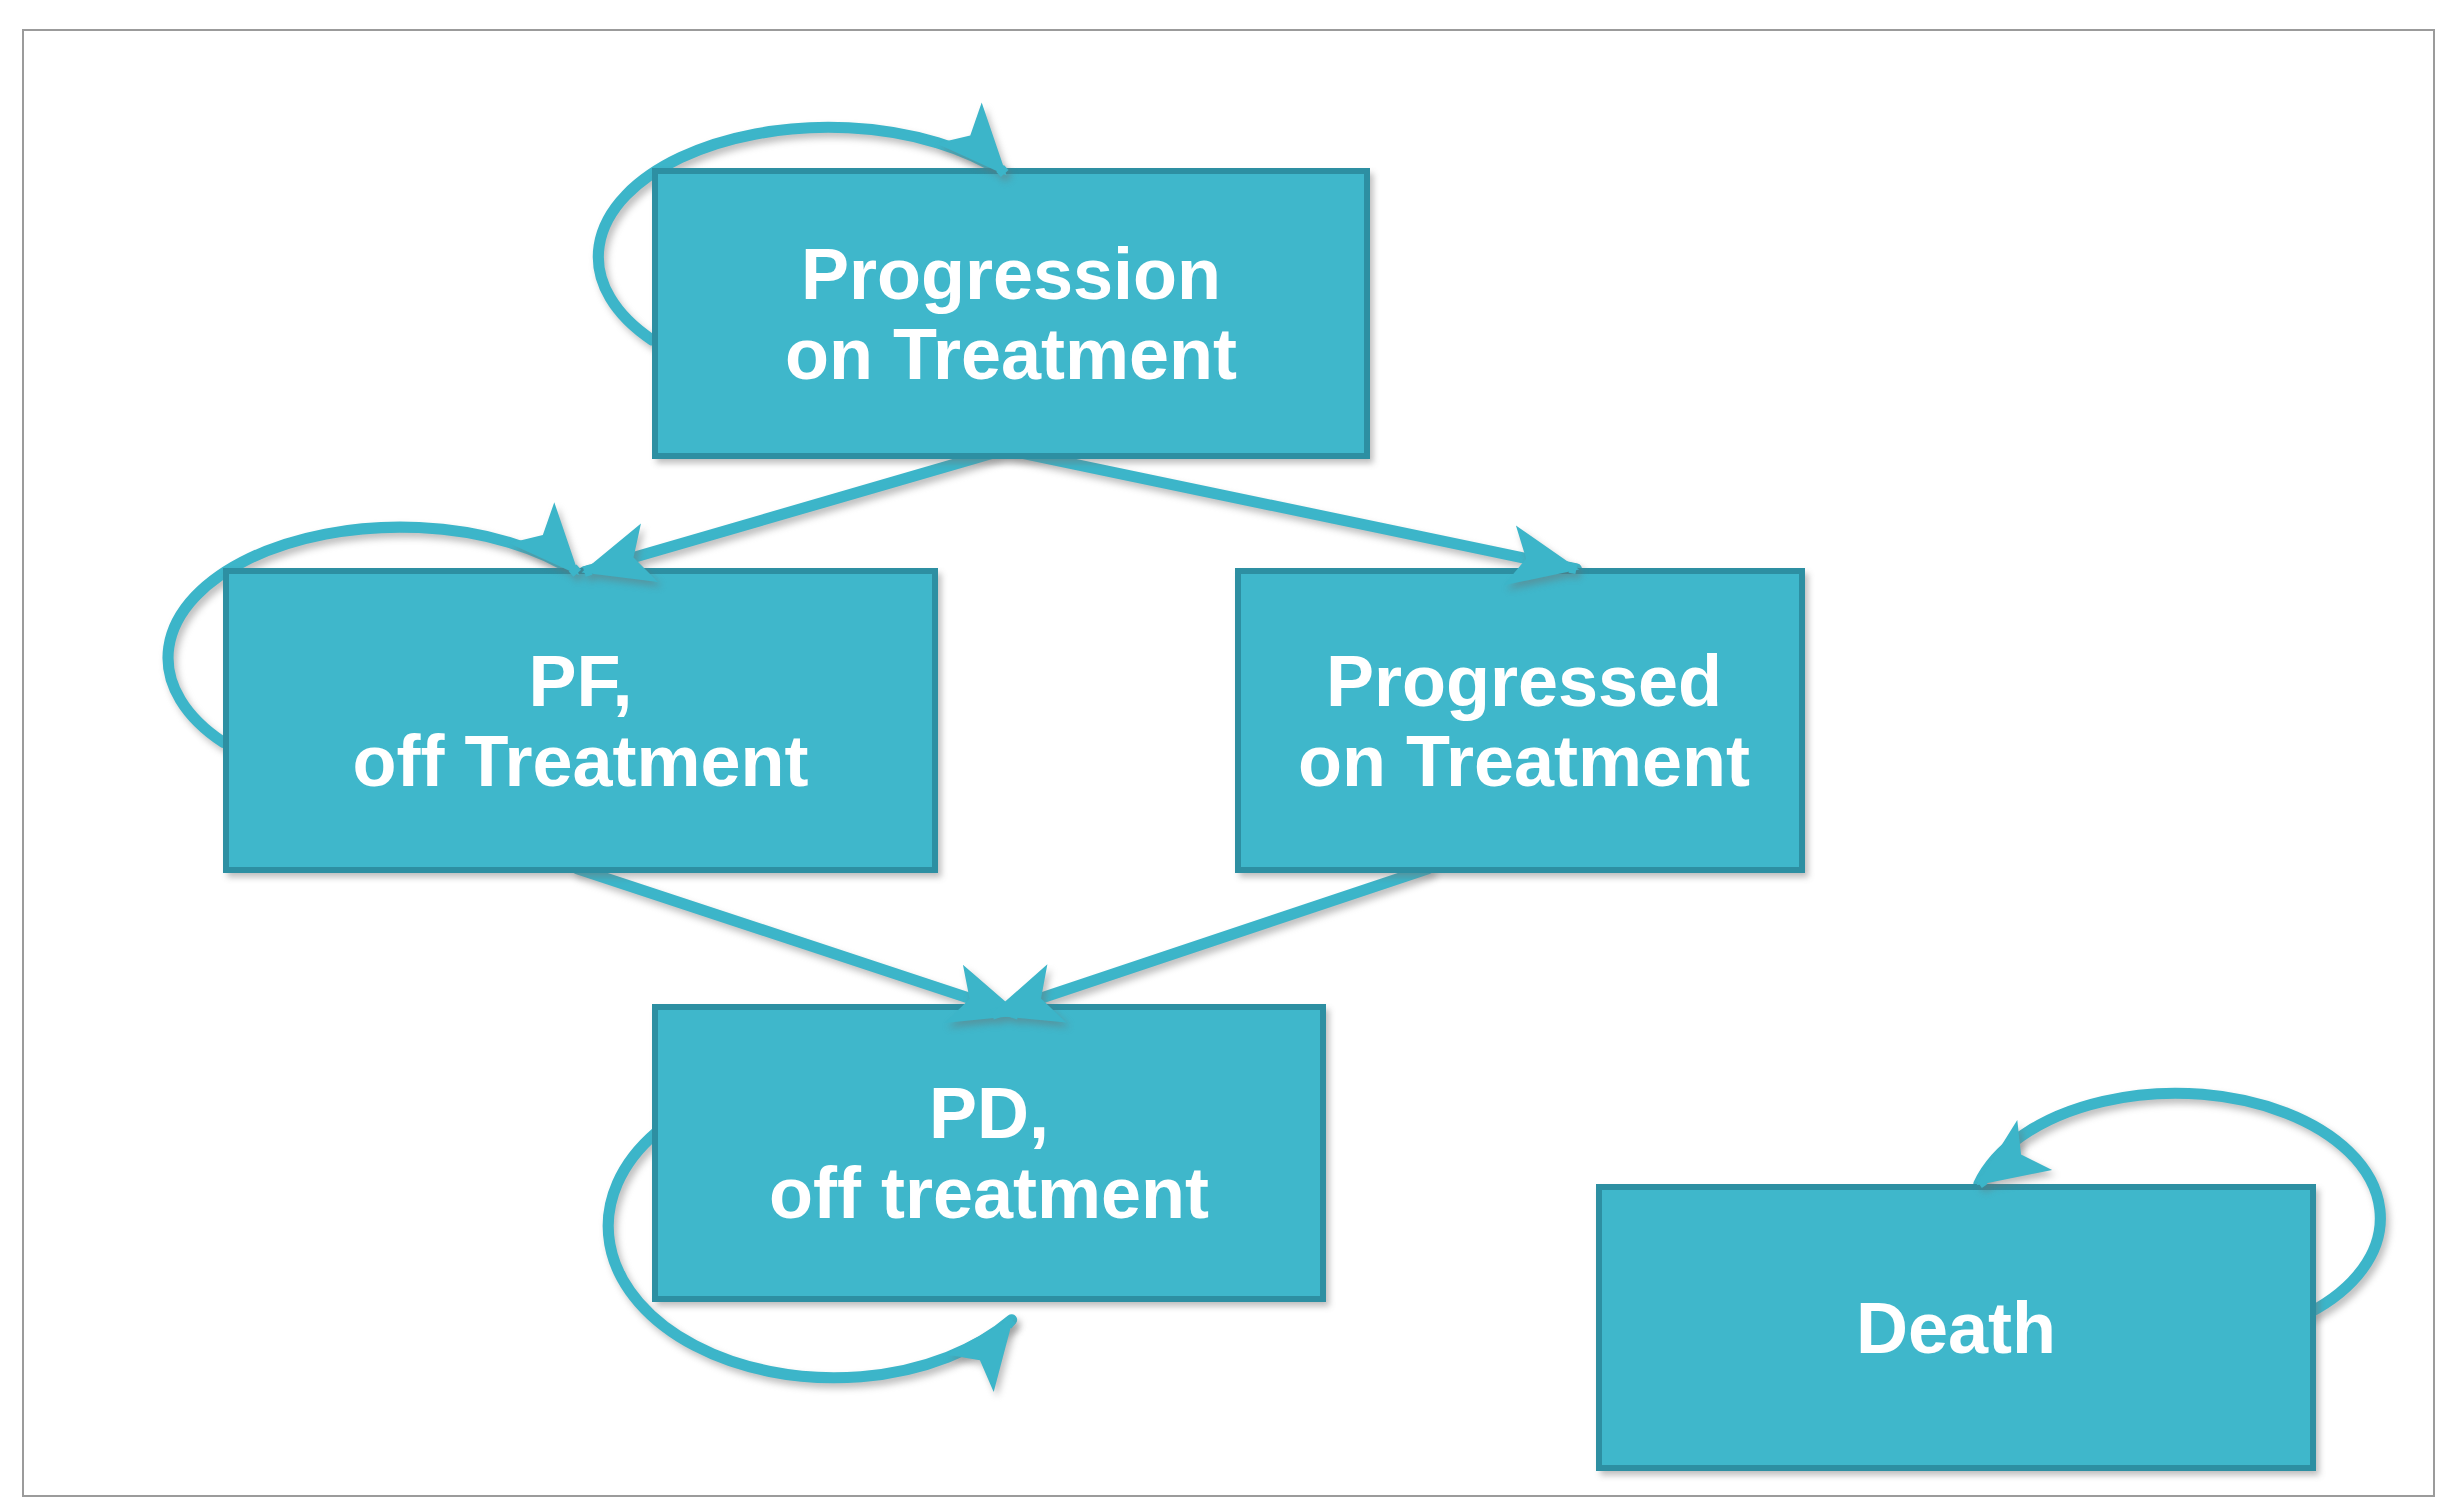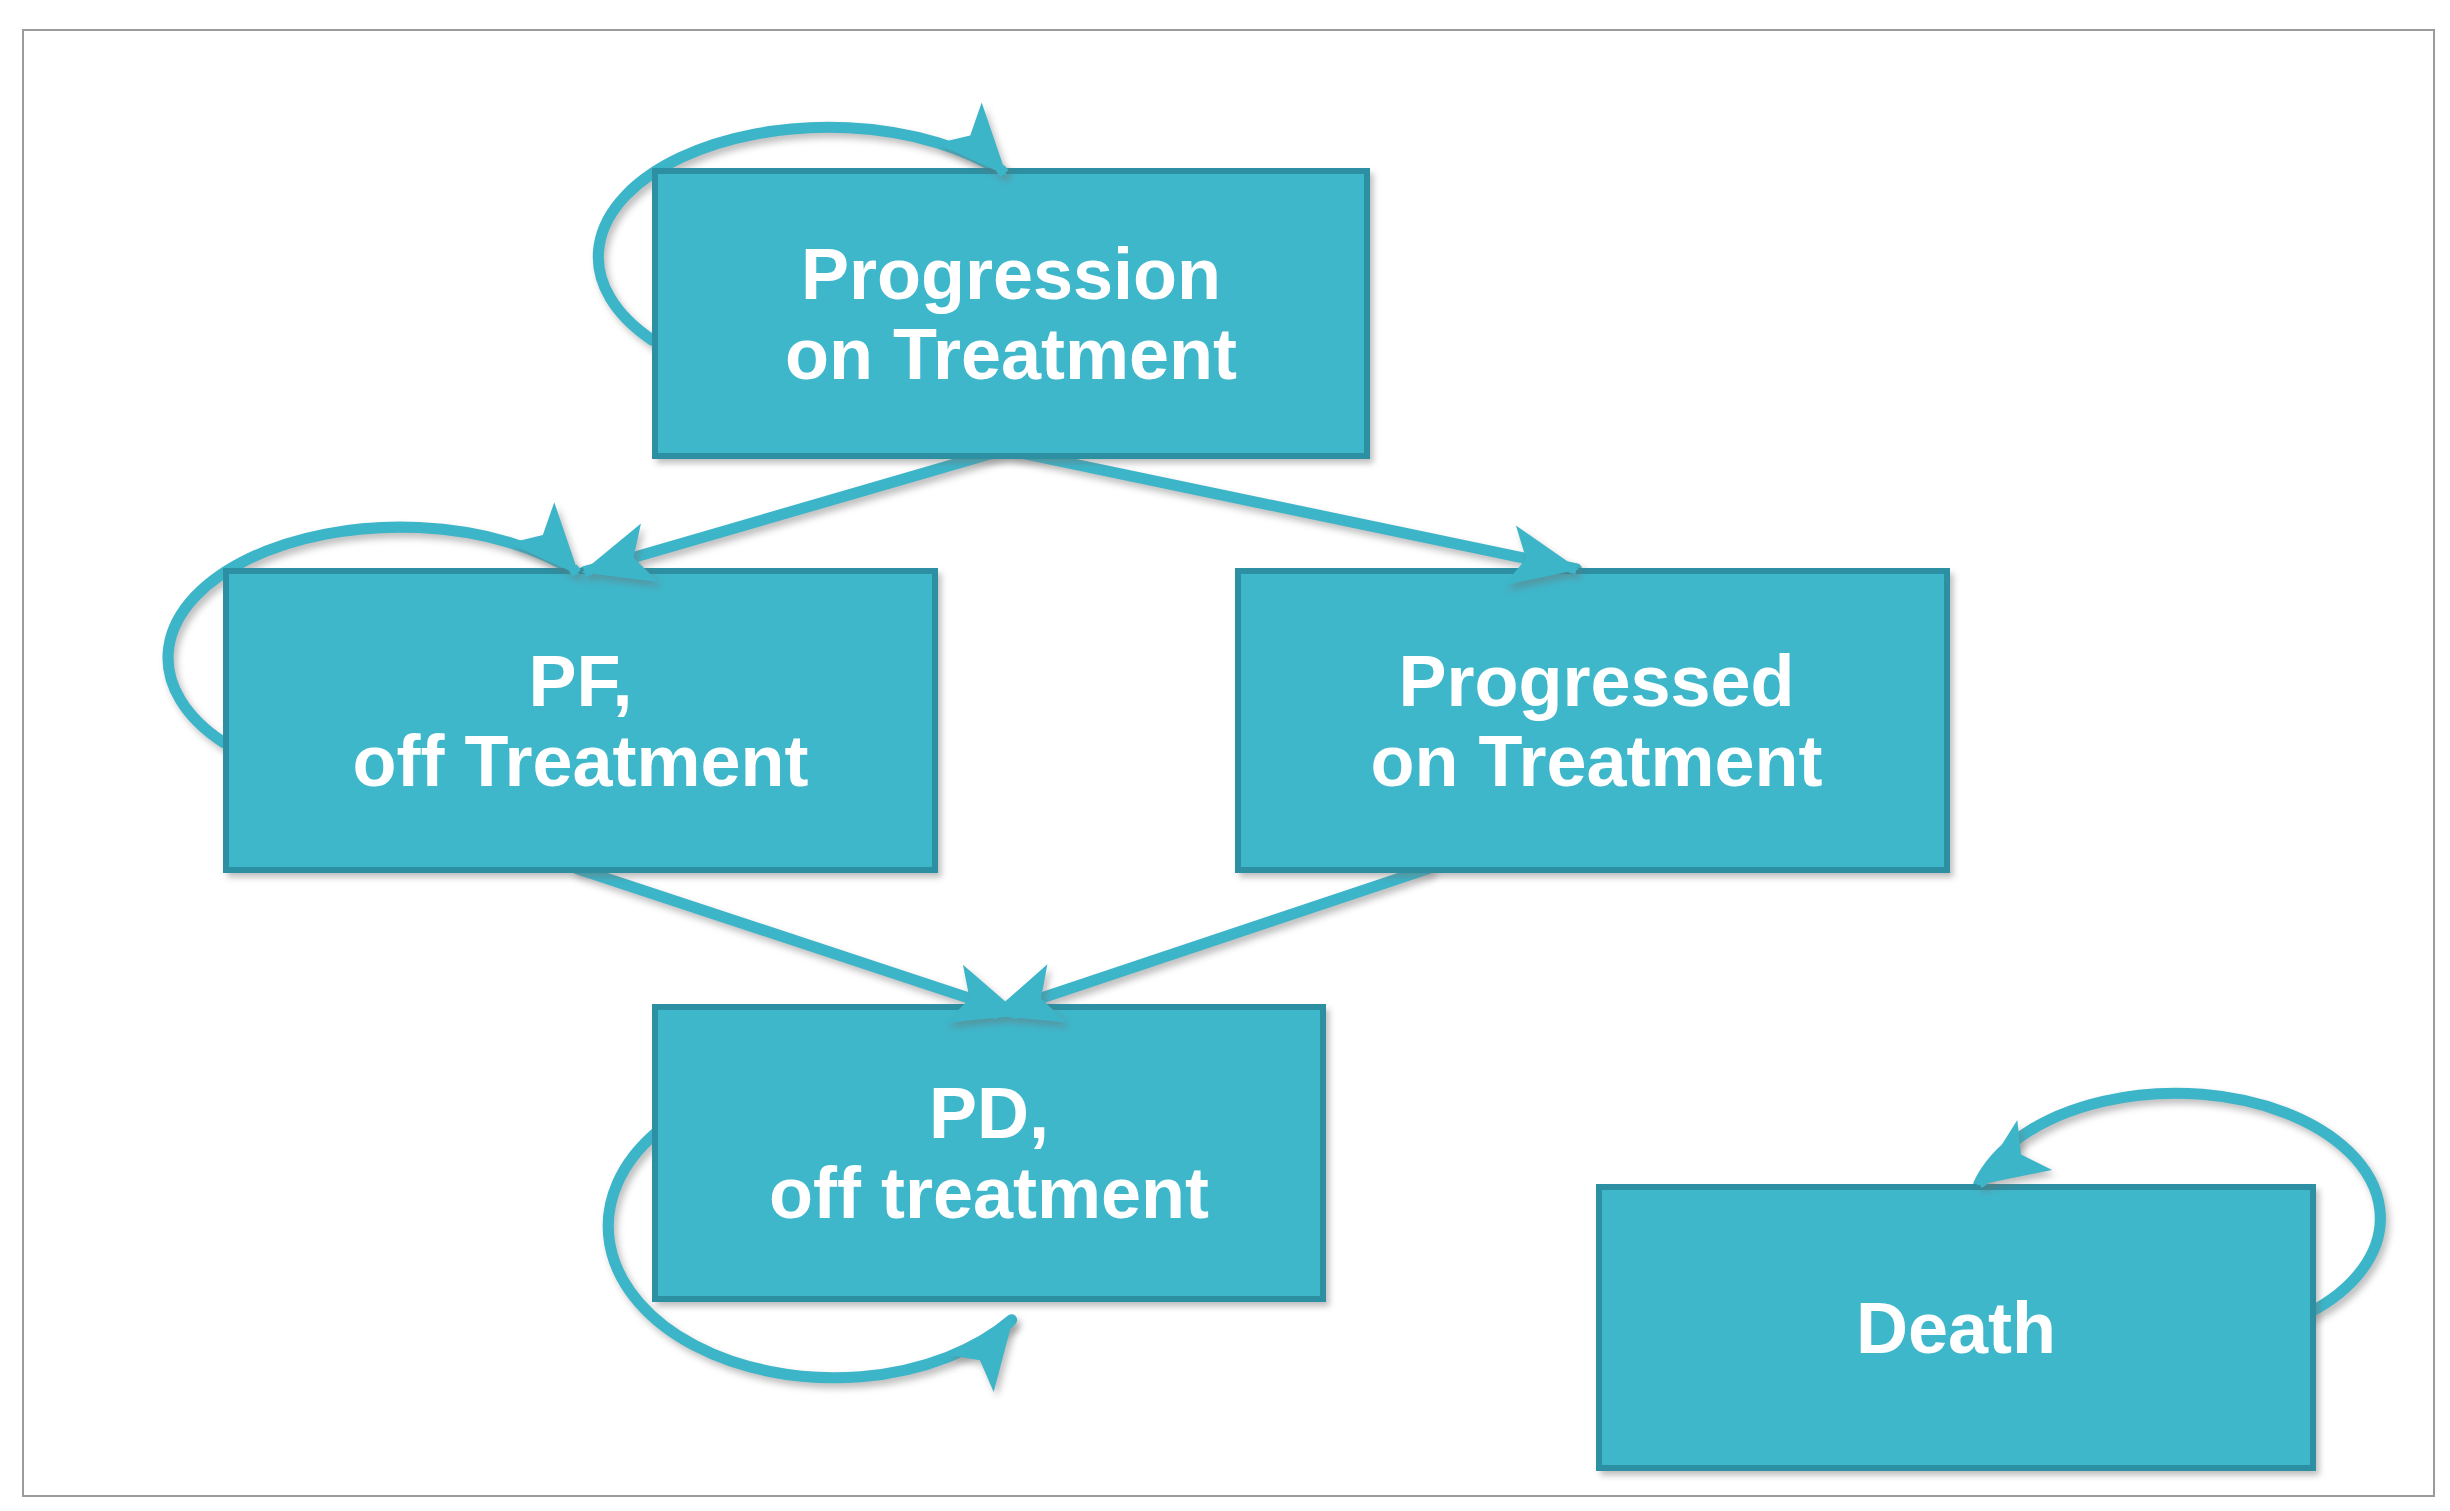--- a/index.html
+++ b/index.html
@@ -32,21 +32,21 @@
     background:var(--node-fill);
     border:6.2px solid var(--node-border);
     box-shadow:4.2px 4.9px 6.2px rgba(110,110,110,0.45);
     display:flex;flex-direction:column;align-items:center;justify-content:center;
     color:var(--text);font-weight:bold;font-size:72px;line-height:80px;
     text-align:center;
   }
   .node span{display:block;white-space:nowrap;}
   #node-pf-on {left:652px; top:168px; width:718px;height:291px;}
   #node-pf-off{left:223px; top:568px; width:715px;height:305px;text-align:center;}
-  #node-pd-on {left:1235px;top:568px; width:715px;height:305px;padding-left:8px;}
+  #node-pd-on {left:1235px;top:568px; width:570px;height:305px;padding-left:8px;}
   #node-pd-off{left:652px; top:1004px;width:674px;height:298px;}
   #node-death {left:1596px;top:1184px;width:720px;height:287px;}
 </style>
 </head>
 <body>
 
 <div id="stage">
 
   <div id="frame"></div>
 

